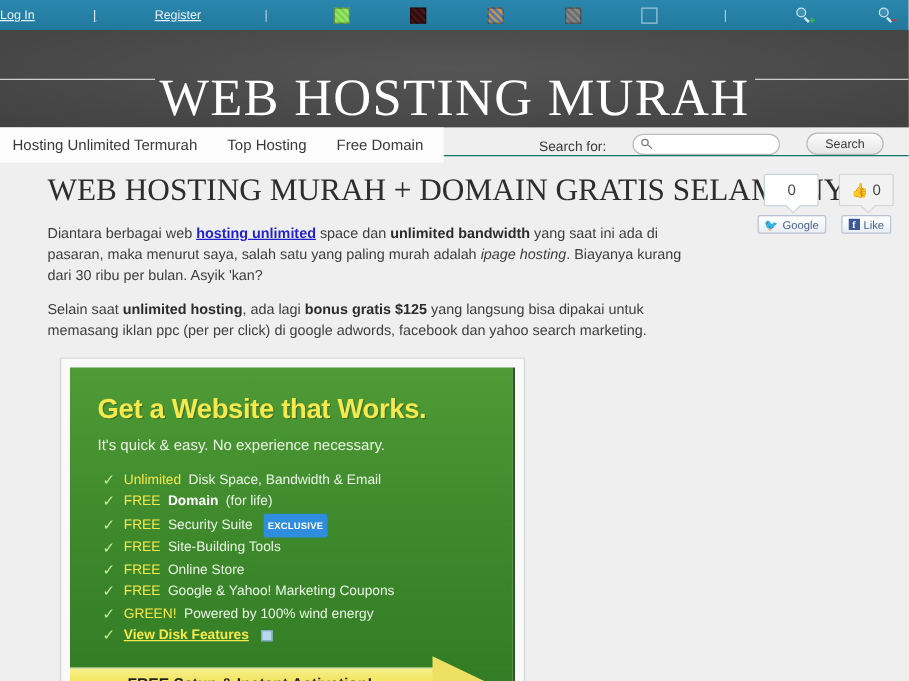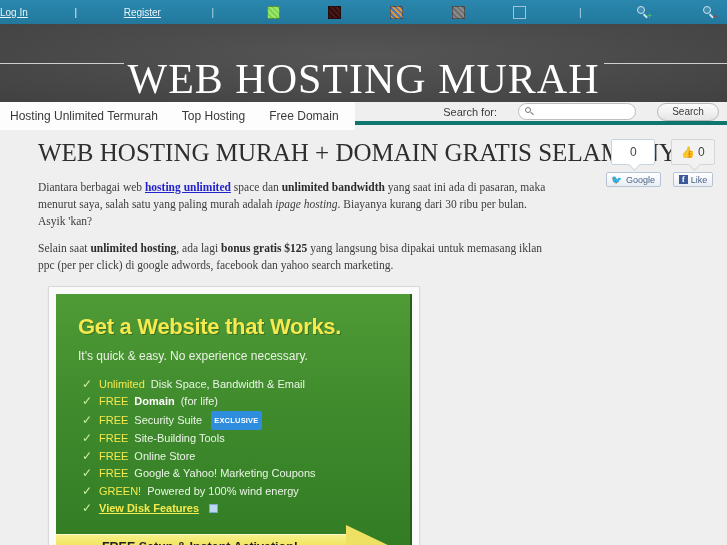--- a/index.html
+++ b/index.html
@@ -104,21 +104,21 @@
     white-space: nowrap;
     padding: 0 4px;
     line-height: 1;
     margin-top: 32px;
   }
 
   
   #navwrap {
     height: 23px;
     background: #efefef;
-    border-bottom: 4px solid #0f766e;
+    border-bottom: 1px solid #0f766e;
     display: flex;
     align-items: stretch;
     position: relative;
   }
   #nav {
     display: flex;
     align-items: center;
     background: #fdfdfd;
     height: 28px;
     padding-left: 6px;
@@ -130,22 +130,22 @@
     padding: 0 12px;
     line-height: 28px;
     white-space: nowrap;
     cursor: pointer;
   }
   #nav .navitem:first-child { padding-left: 4px; }
 
   #searchbox {
     margin-left: auto;
     display: flex;
-    align-items: center;
-    padding-right: 8px;
+    align-items: flex-end;
+    padding-right: 20px;
     gap: 21px;
   }
   #searchbox .slabel {
     font-size: 11px;
     color: #3a3a3a;
     white-space: nowrap;
   }
   .sfield {
     display: flex;
     align-items: center;
@@ -202,21 +202,20 @@
     font-family: "Liberation Serif", serif;
     font-size: 25px;
     color: #2e2e2e;
     padding: 0 0 0 38px;
     line-height: 1.1;
     white-space: nowrap;
   }
   #body-col {
     width: 552px;
     padding: 12px 0 0 38px;
-    font-family: Liberation Serif, serif;
   }
   #body-col p {
     margin: 0 0 10px 0;
     font-size: 11.5px;
     line-height: 17px;
     color: #3d3d3d;
     text-align: left;
   }
   #body-col a.inline-link {
     color: #2222cc;

